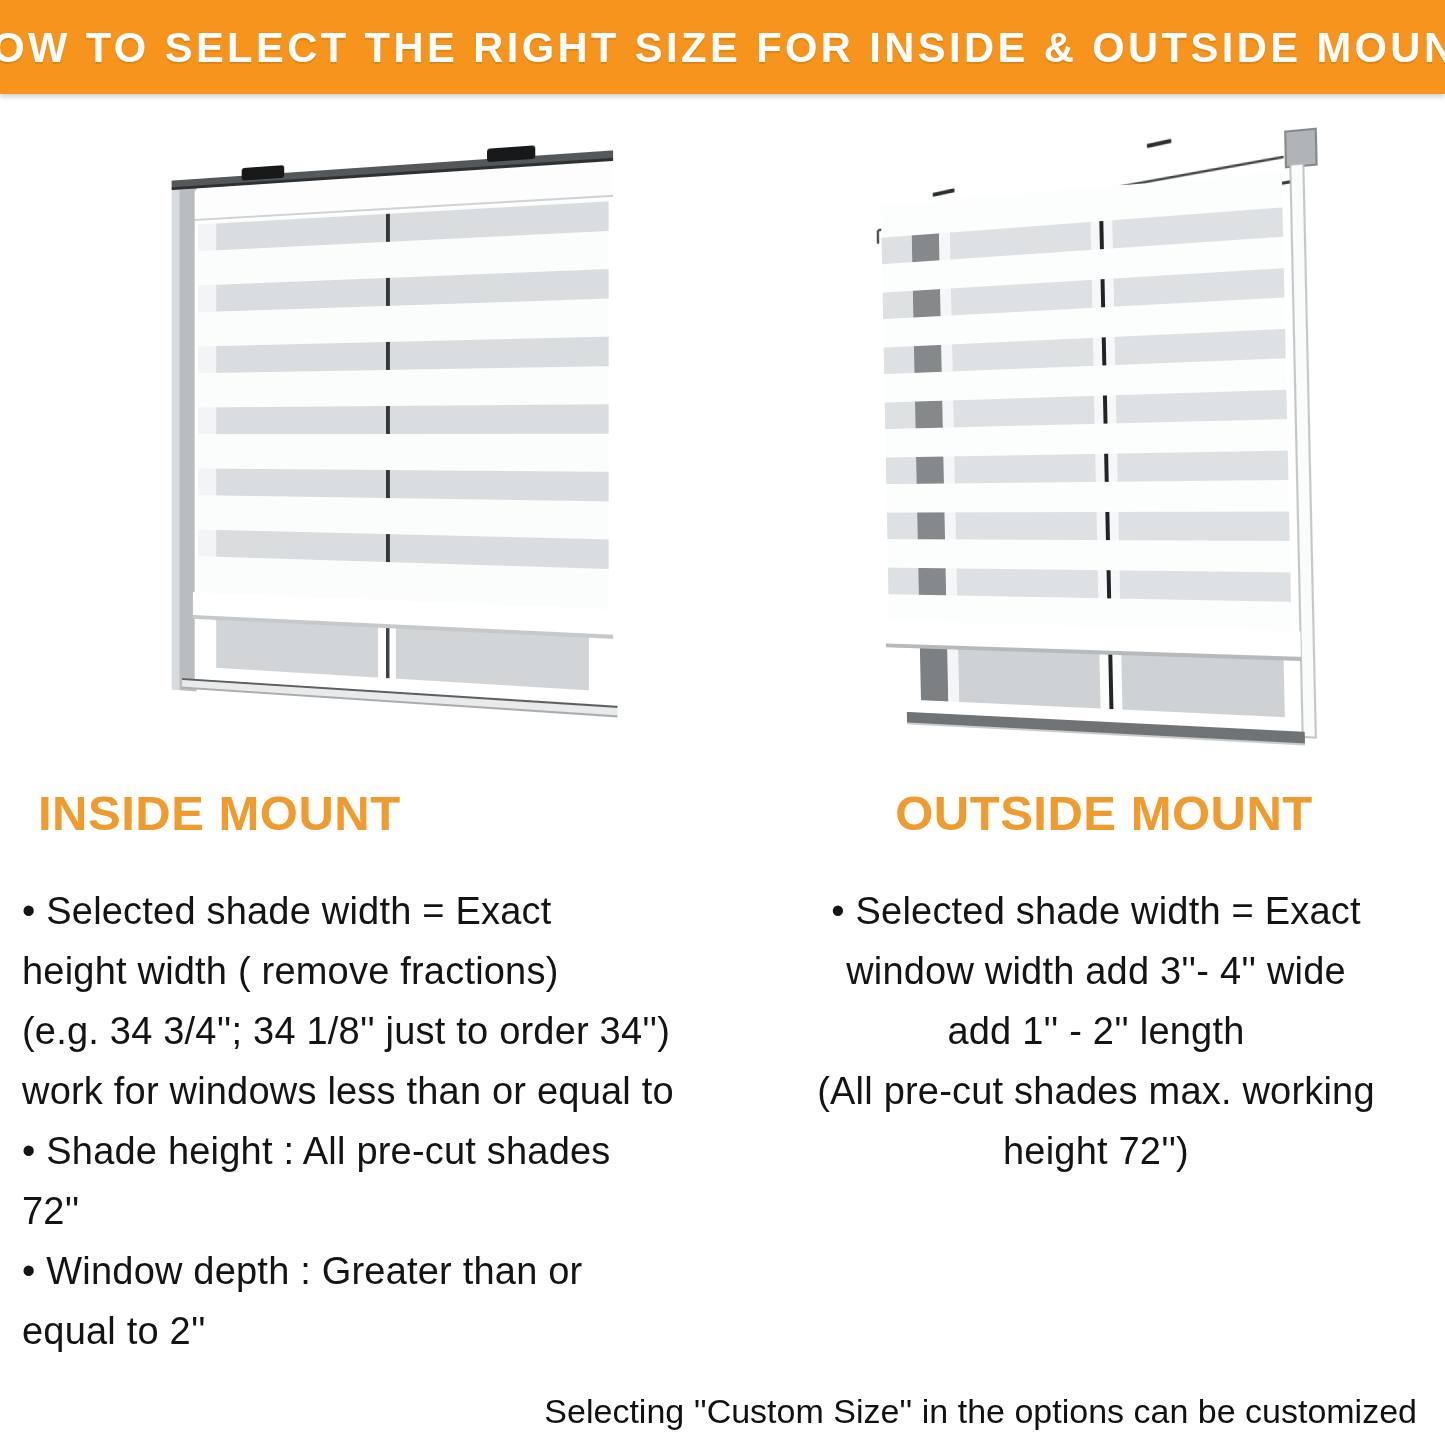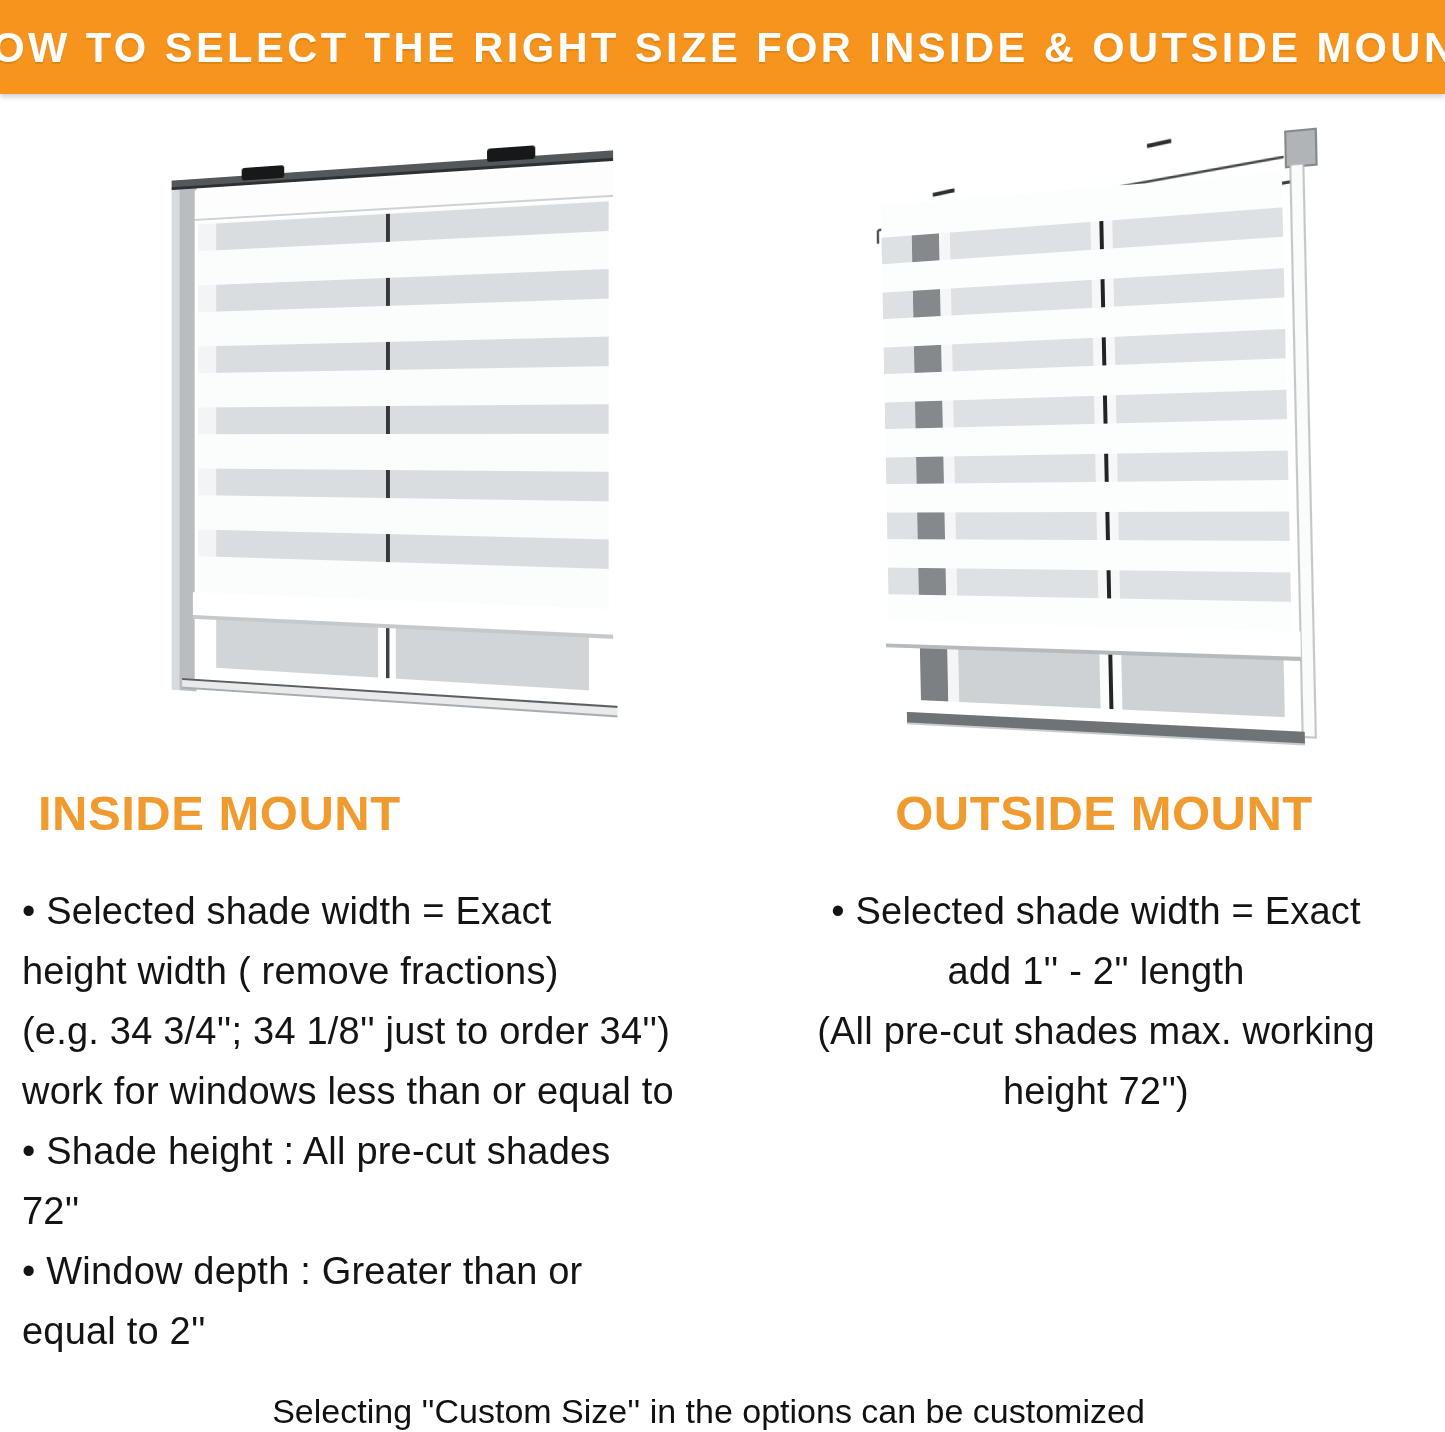--- a/index.html
+++ b/index.html
@@ -56,21 +56,21 @@
     color: #141414;
     letter-spacing: 0.2px;
     white-space: nowrap;
   }
 
   
   .footer-note {
     position: absolute;
     bottom: 0px; left: 0;
     width: 1417px;
-    text-align: center;
+    text-align: right;
     font-size: 34px;
     line-height: 42px;
     color: #111111;
   }
 </style>
 </head>
 <body>
 
 <header class="banner">
   <h1>HOW TO SELECT THE RIGHT SIZE FOR INSIDE &amp; OUTSIDE MOUNT</h1>
@@ -246,20 +246,21 @@
   <p class="line">work for windows less than or equal to</p>
   <p class="line">• Shade height : All pre-cut shades</p>
   <p class="line">72''</p>
   <p class="line">• Window depth : Greater than or</p>
   <p class="line">equal to 2''</p>
 </section>
 
 <section class="col col-right">
   <h2>OUTSIDE MOUNT</h2>
   <p class="line">• Selected shade width = Exact</p>
+  <p class="line">window width add 3''- 4'' wide</p>
   <p class="line">add 1'' - 2'' length</p>
   <p class="line">(All pre-cut shades max. working</p>
   <p class="line">height 72'')</p>
 </section>
 
 <footer class="footer-note">
   <p>Selecting ''Custom Size'' in the options can be customized</p>
 </footer>
 
 </body></html>

